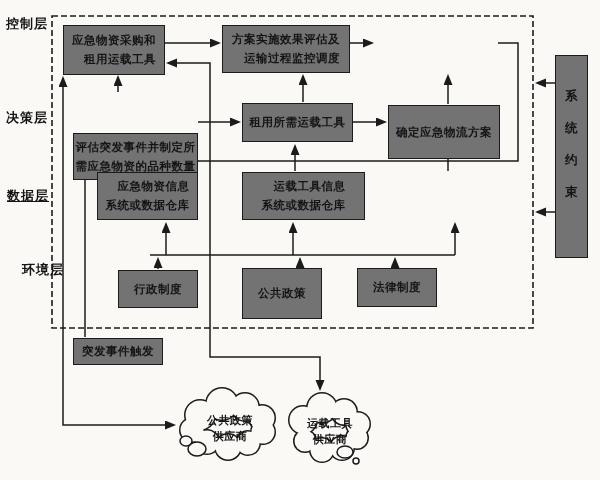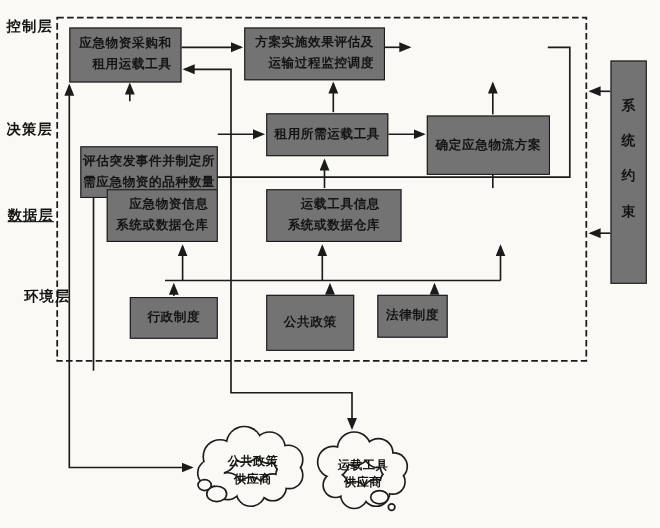--- a/index.html
+++ b/index.html
@@ -164,26 +164,27 @@
   <div class="box" style="left:242px;top:103px;width:111px;height:39px;">租用所需运载工具</div>
   <div class="box" style="left:388px;top:105px;width:112px;height:54px;">确定应急物流方案</div>
 
   <div class="box" style="left:97px;top:172px;width:101px;height:48px;">应急物资信息
 系统或数据仓库</div>
   <div class="box" style="left:242px;top:172px;width:123px;height:48px;">运载工具信息
 系统或数据仓库</div>
 
   <div class="box" style="left:118px;top:270px;width:80px;height:38px;">行政制度</div>
   <div class="box" style="left:242px;top:268px;width:80px;height:51px;">公共政策</div>
-  <div class="box" style="left:343px;top:268px;width:64px;height:39px;">法律制度</div>
+  <div class="box" style="left:357px;top:268px;width:80px;height:39px;">法律制度</div>
 
   <div class="box vert" style="left:555px;top:55px;width:33px;height:203px;">系
 统
 约
 束</div>
 
+  <div class="box" style="left:73px;top:338px;width:90px;height:27px;">突发事件触发</div>
 
   <div class="cloud-label" style="left:192px;top:412px;width:76px;">公共政策
 供应商</div>
   <div class="cloud-label" style="left:294px;top:415px;width:72px;">运载工具
 供应商</div>
 
 </div>
 
 </body></html>

